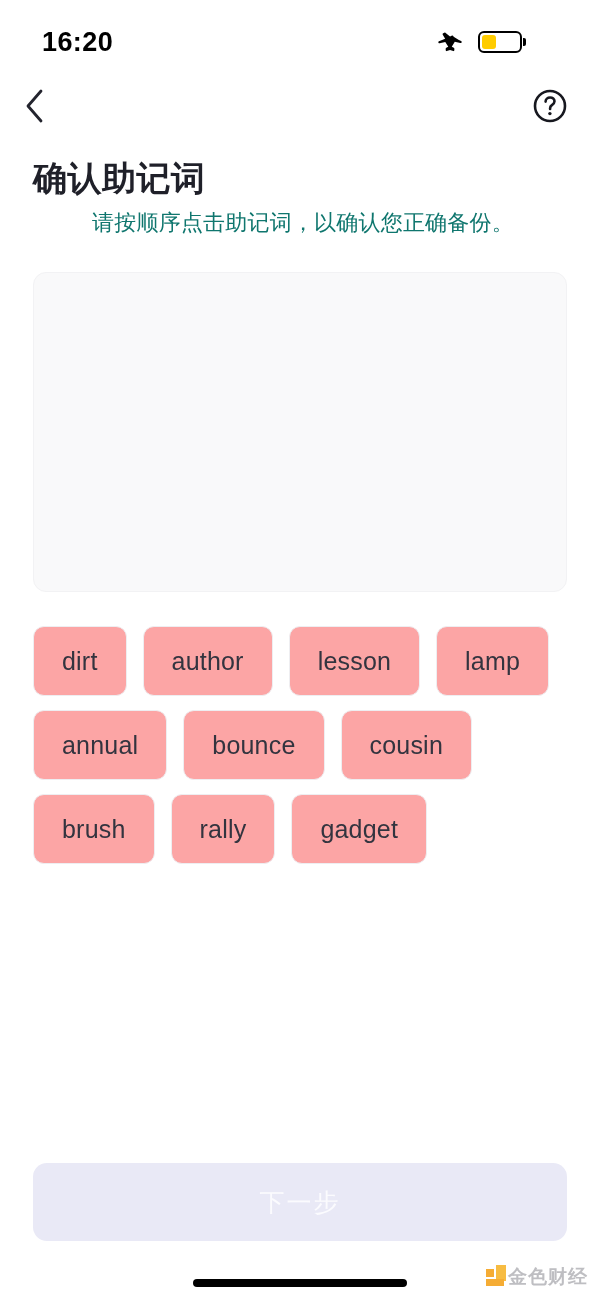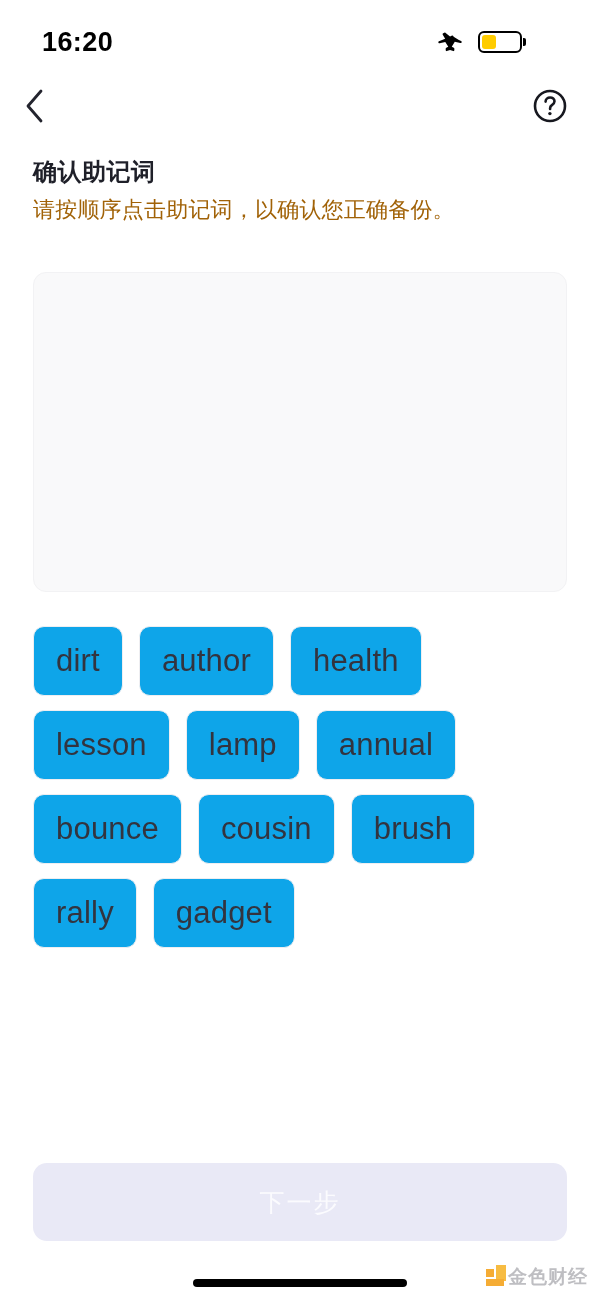--- a/index.html
+++ b/index.html
@@ -119,34 +119,35 @@
   }
 
   
   .head-block {
     position: absolute;
     top: 156px;
     left: 33px;
     width: 540px;
   }
   .page-title {
-    font-size: 24px;
+    font-size: 34px;
     font-weight: 700;
     color: #1f2029;
     margin: 0;
     line-height: 1.3;
     letter-spacing: 0.5px;
   }
   .page-subtitle {
     font-size: 22px;
     font-weight: 400;
-    color: #a16207;
+    color: #0f766e;
     margin: 8px 0 0 0;
     line-height: 1.35;
     letter-spacing: 0.2px;
+    text-align: center;
   }
 
   
   .answer-box {
     position: absolute;
     top: 272px;
     left: 33px;
     width: 534px;
     height: 320px;
     box-sizing: border-box;
@@ -164,29 +165,29 @@
   .word-pool {
     position: absolute;
     top: 626px;
     left: 33px;
     width: 534px;
     display: flex;
     flex-wrap: wrap;
     gap: 14px 16px;
   }
   .word-chip {
-    background: #0ea5e9;
+    background: #fca5a5;
     border: 1px solid #eeeef1;
     border-radius: 11px;
-    padding: 0 22px;
+    padding: 0 28px;
     height: 70px;
     display: flex;
     align-items: center;
     justify-content: center;
-    font-size: 31px;
+    font-size: 25px;
     color: #33343f;
     cursor: pointer;
     box-sizing: border-box;
     letter-spacing: 0.2px;
     user-select: none;
   }
 
   
   .next-btn {
     position: absolute;
@@ -307,21 +308,20 @@
   <div class="head-block">
     <h1 class="page-title">确认助记词</h1>
     <p class="page-subtitle">请按顺序点击助记词，以确认您正确备份。</p>
   </div>
 
   <div class="answer-box"></div>
 
   <div class="word-pool">
       <div class="word-chip">dirt</div>
       <div class="word-chip">author</div>
-      <div class="word-chip">health</div>
       <div class="word-chip">lesson</div>
       <div class="word-chip">lamp</div>
       <div class="word-chip">annual</div>
       <div class="word-chip">bounce</div>
       <div class="word-chip">cousin</div>
       <div class="word-chip">brush</div>
       <div class="word-chip">rally</div>
       <div class="word-chip">gadget</div>
     </div>
 

